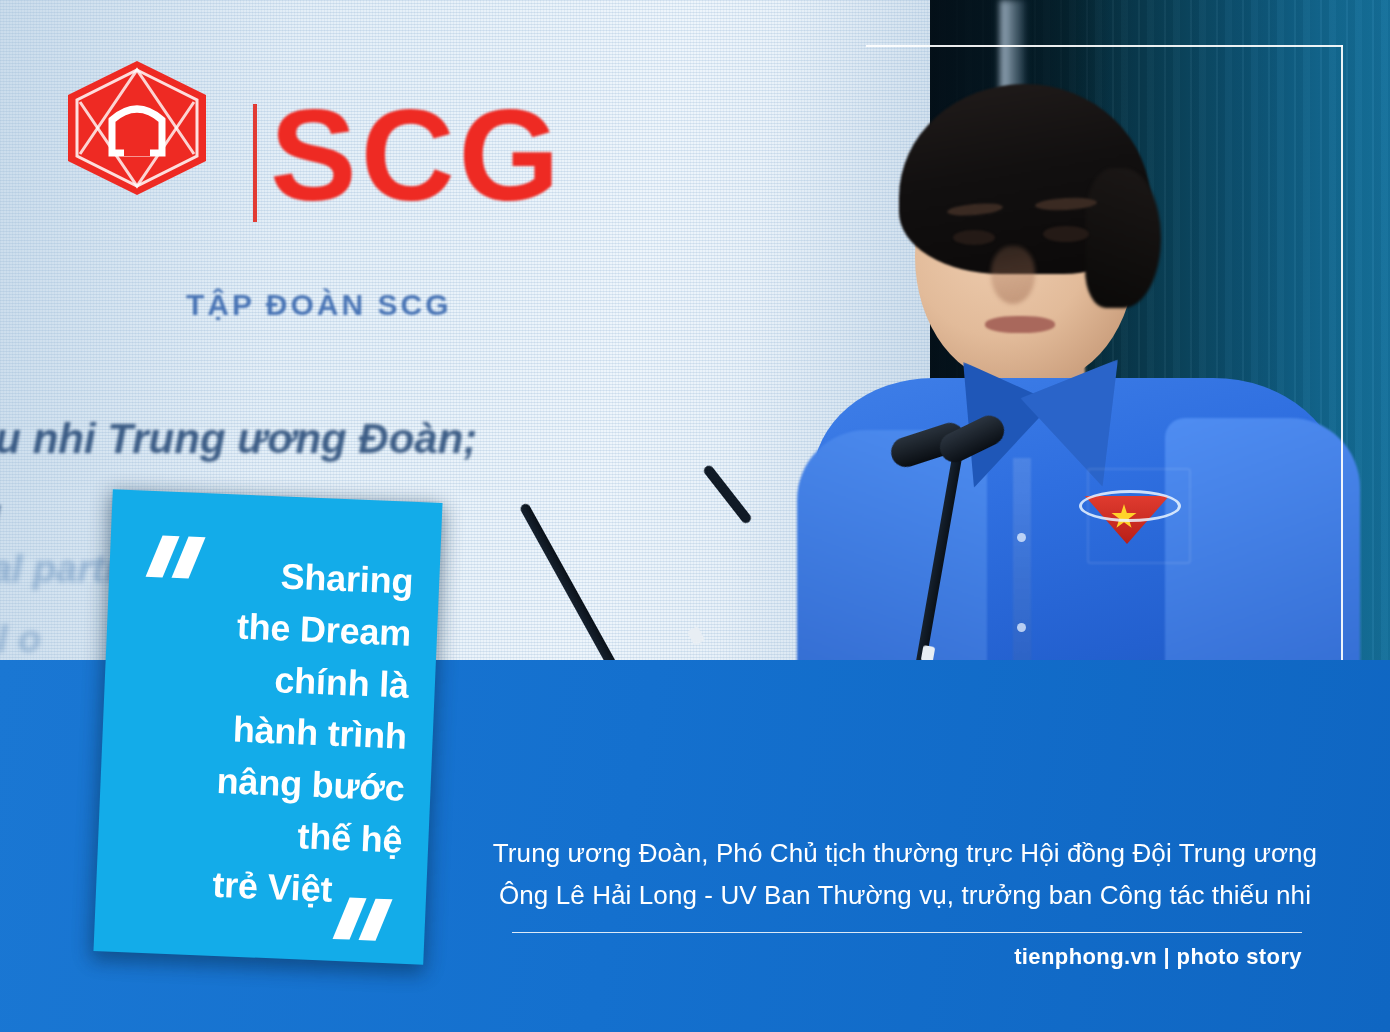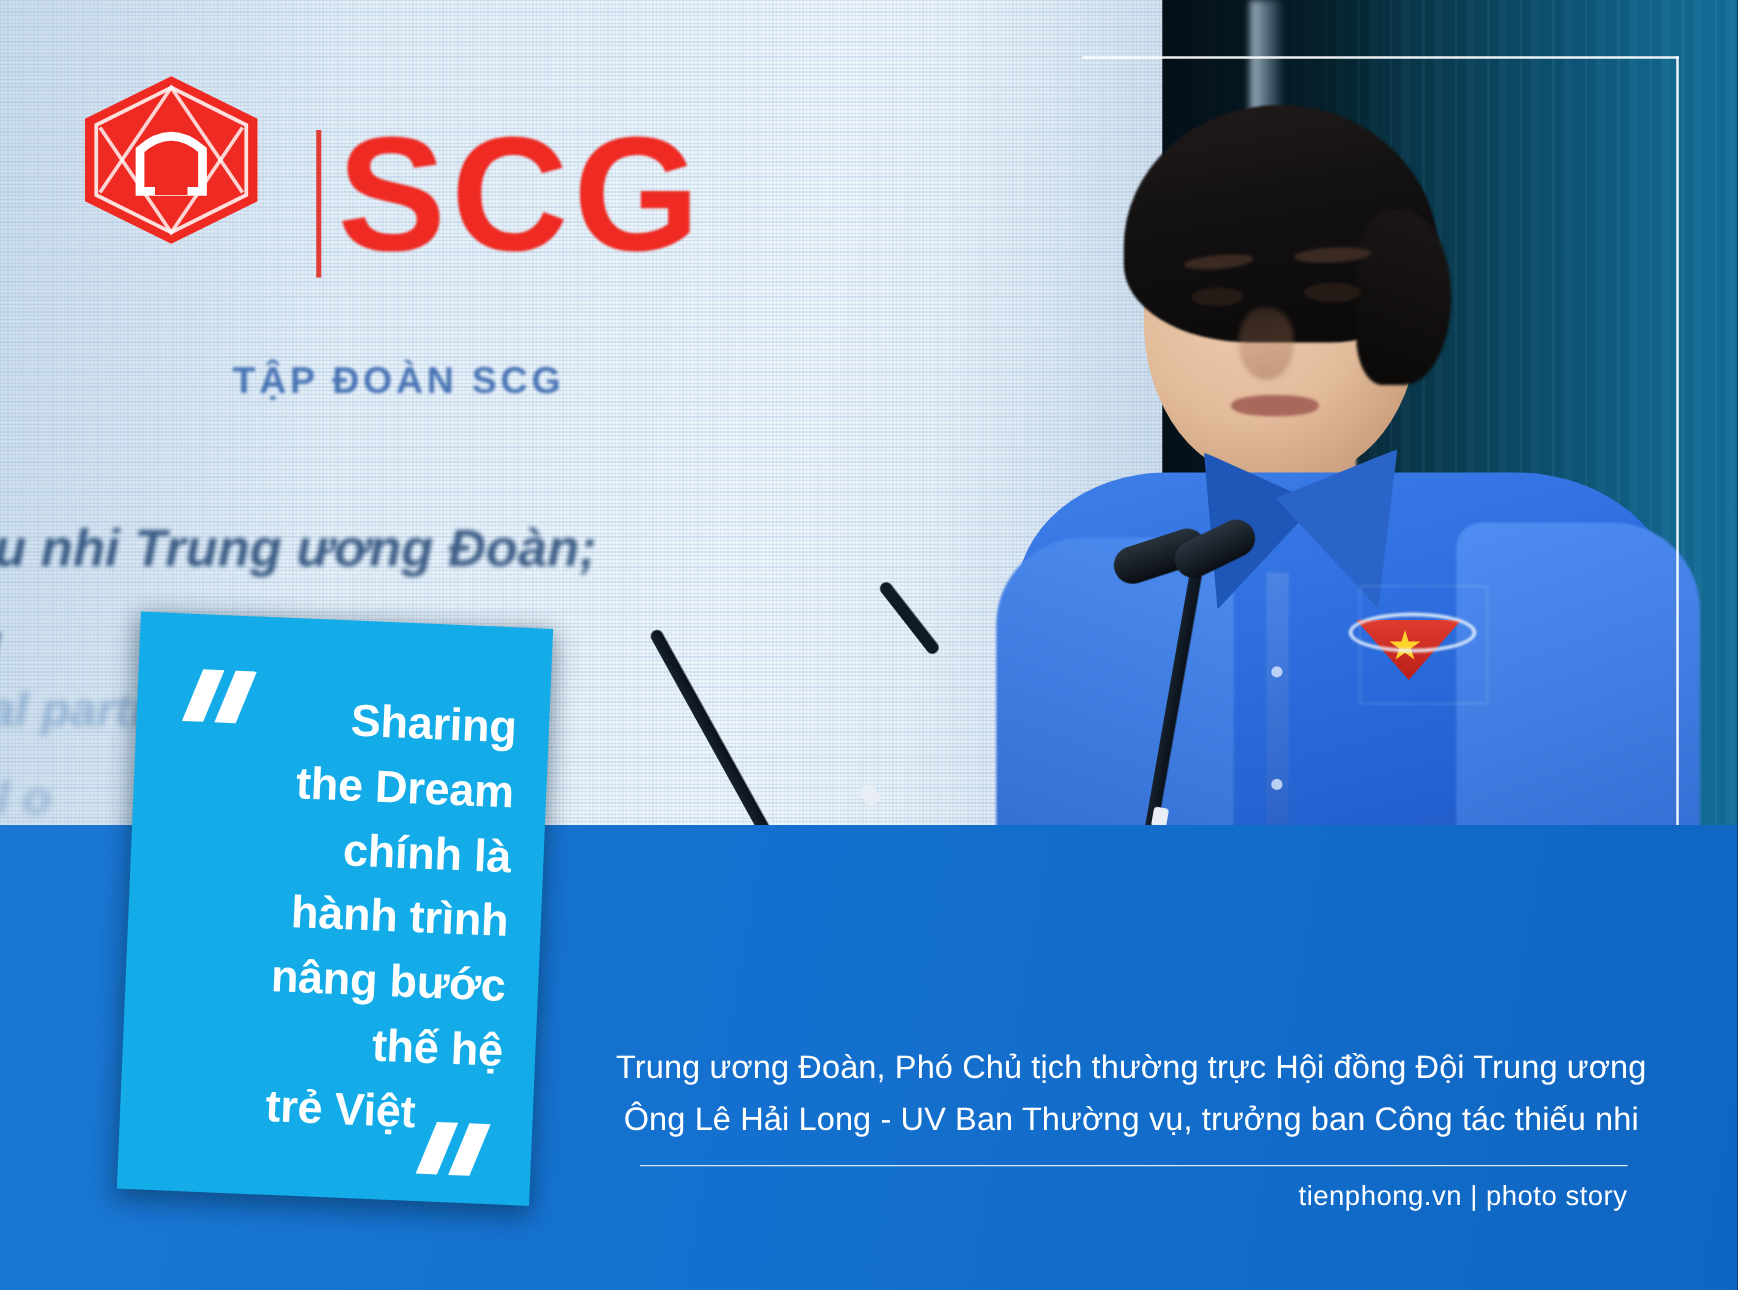--- a/index.html
+++ b/index.html
@@ -258,21 +258,21 @@
     font-size:26px;font-weight:400;line-height:1.62;
     letter-spacing:.1px;
   }
   .cap-rule{
     position:absolute;left:512px;top:932px;width:790px;height:1px;
     background:rgba(255,255,255,.85);
   }
   .credit{
     position:absolute;left:470px;top:944px;width:832px;
     text-align:right;color:#ffffff;
-    font-size:22px;font-weight:400;letter-spacing:.4px;
+    font-size:22px;font-weight:700;letter-spacing:.4px;
   }
 
   
   .quote-shadow{
     position:absolute;left:100px;top:498px;width:334px;height:470px;
     background:rgba(8,40,70,.28);
     transform:rotate(2.4deg);filter:blur(9px);
   }
   .quote{
     position:absolute;left:103px;top:496px;width:330px;height:462px;

